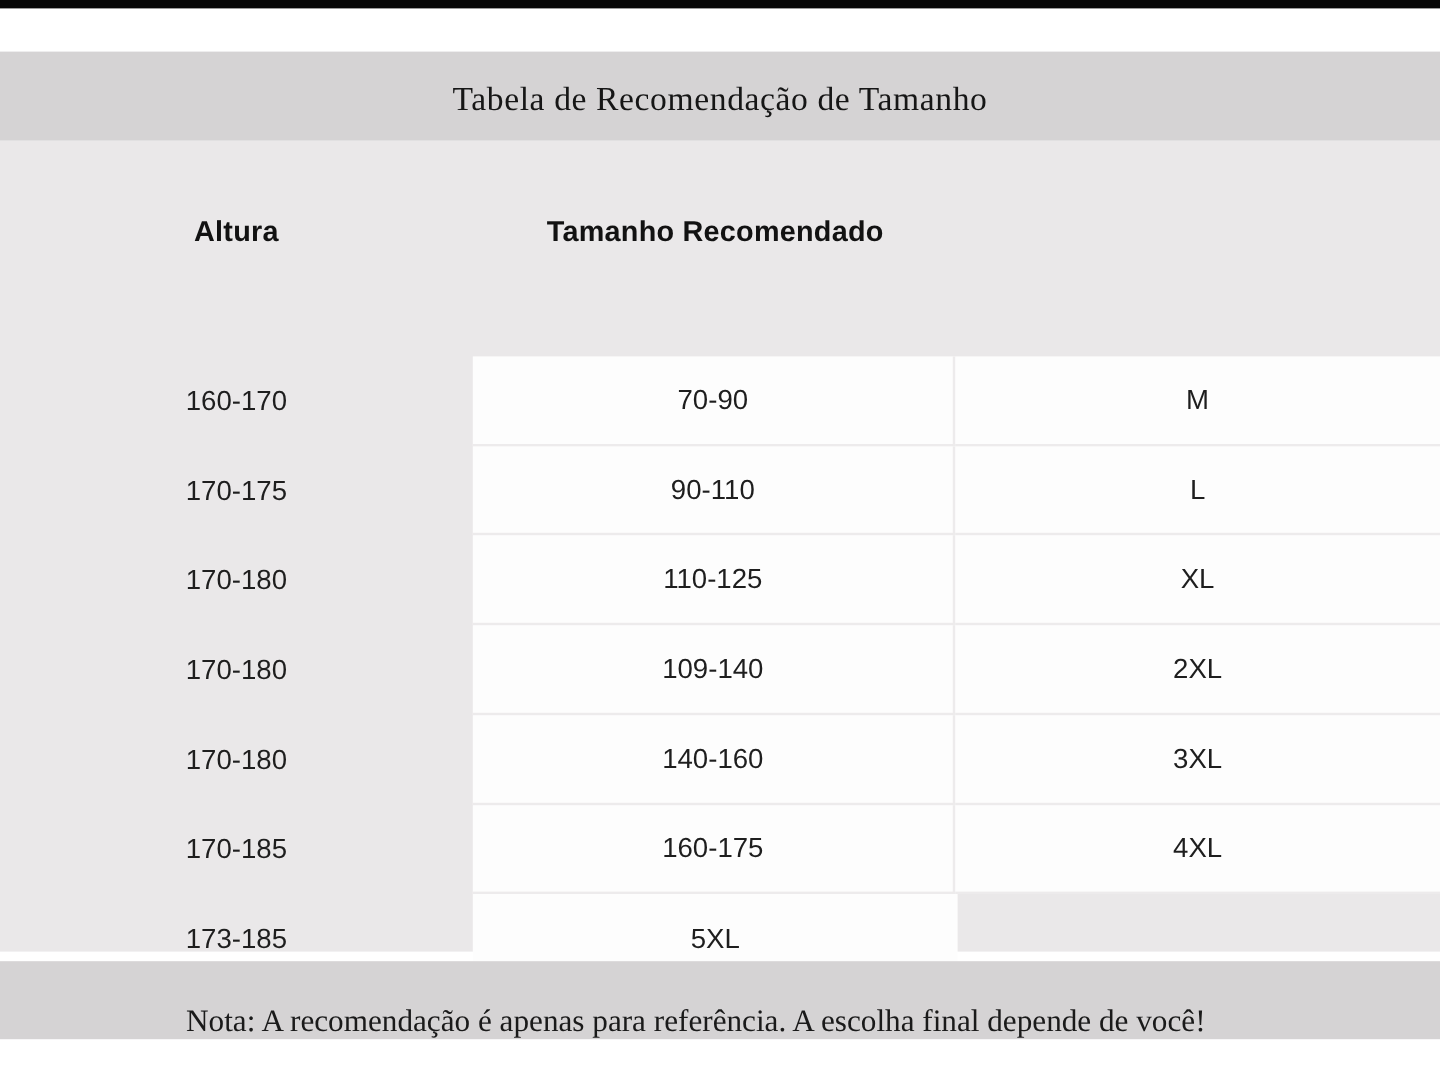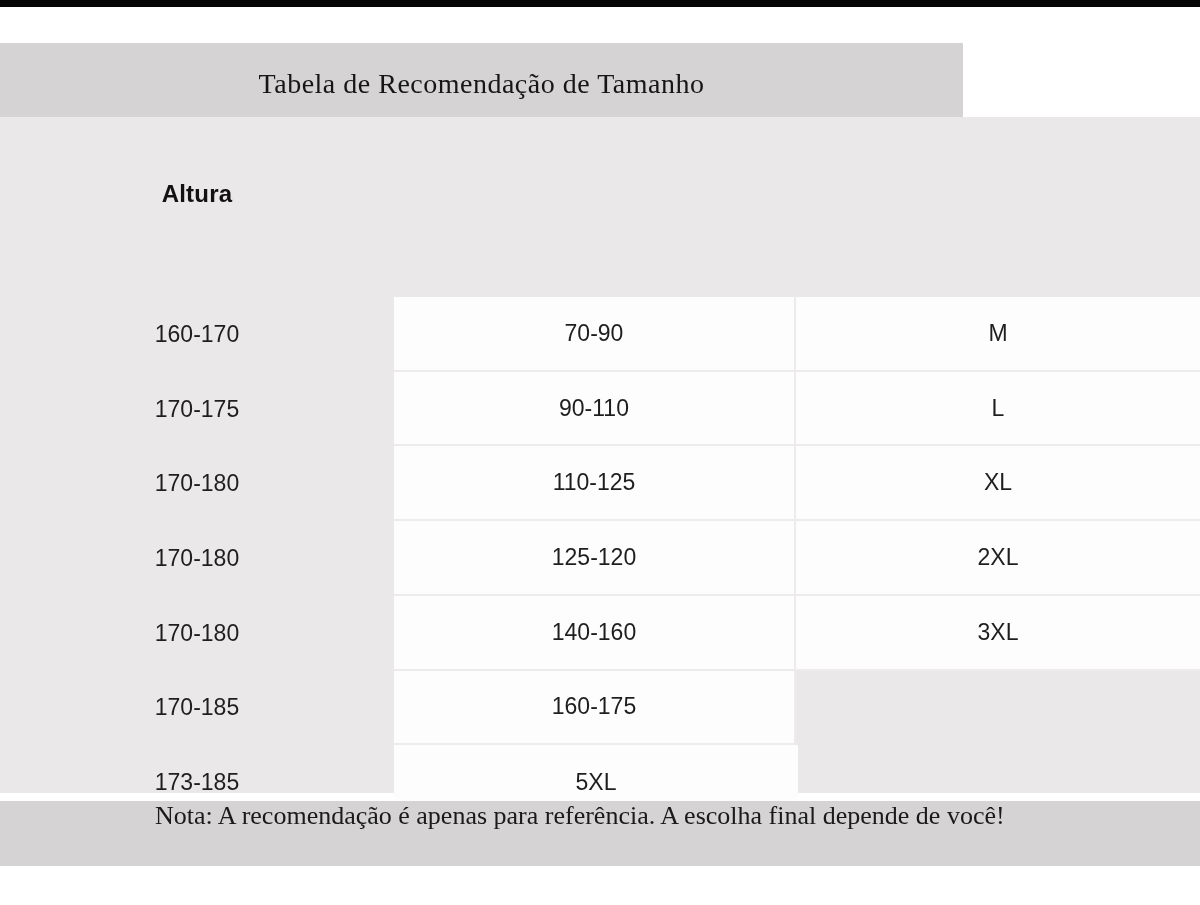--- a/index.html
+++ b/index.html
@@ -20,21 +20,21 @@
     color:var(--text);
     overflow:hidden;
   }
   .top-bar{
     position:absolute;top:0;left:0;
     width:1200px;height:7px;
     background:var(--top-bar);
   }
   .title-band{
     position:absolute;top:43px;left:0;
-    width:963px;height:82px;
+    width:1200px;height:82px;
     background:var(--band);
     display:flex;align-items:center;justify-content:center;
   }
   .title-band .title{
     font-family:"Liberation Serif", serif;
     font-size:28px;
     letter-spacing:0.5px;
     color:#161616;
   }
   .table-area{
@@ -75,21 +75,21 @@
   .cell.peso{
     border-right:2px solid var(--divider);
   }
   .row:not(:last-child) .cell.white{
     border-bottom:2px solid var(--divider);
   }
   .note-band{
     position:absolute;top:801px;left:0;
     width:1200px;height:65px;
     background:var(--band);
-    display:flex;align-items:flex-start;
+    display:flex;align-items:flex-end;
     padding-left:155px;
   }
   .note-band .note{
     font-family:"Liberation Serif", serif;
     font-size:26px;
     color:#1a1a1a;
   }
 </style>
 </head>
 <body>
@@ -99,20 +99,21 @@
   <div class="top-bar"></div>
 
   <div class="title-band">
     <div class="title">Tabela de Recomendação de Tamanho</div>
   </div>
 
   <div class="table-area">
 
     <div class="header-row">
       <div class="hcell col-a">Altura</div>
+      <div class="hcell col-c">Tamanho Recomendado</div>
     </div>
 
     <div class="rows">
 
       <div class="row">
         <div class="cell col-a">160-170</div>
         <div class="cell white peso col-b">70-90</div>
         <div class="cell white col-c">M</div>
       </div>
 
@@ -123,33 +124,34 @@
       </div>
 
       <div class="row">
         <div class="cell col-a">170-180</div>
         <div class="cell white peso col-b">110-125</div>
         <div class="cell white col-c">XL</div>
       </div>
 
       <div class="row">
         <div class="cell col-a">170-180</div>
-        <div class="cell white peso col-b">125-120</div>
+        <div class="cell white peso col-b">109-140</div>
         <div class="cell white col-c">2XL</div>
       </div>
 
       <div class="row">
         <div class="cell col-a">170-180</div>
         <div class="cell white peso col-b">140-160</div>
         <div class="cell white col-c">3XL</div>
       </div>
 
       <div class="row">
         <div class="cell col-a">170-185</div>
         <div class="cell white peso col-b">160-175</div>
+        <div class="cell white col-c">4XL</div>
       </div>
 
       <div class="row">
         <div class="cell col-a">173-185</div>
         <div class="cell white col-c">5XL</div>
       </div>
 
     </div>
   </div>
 

